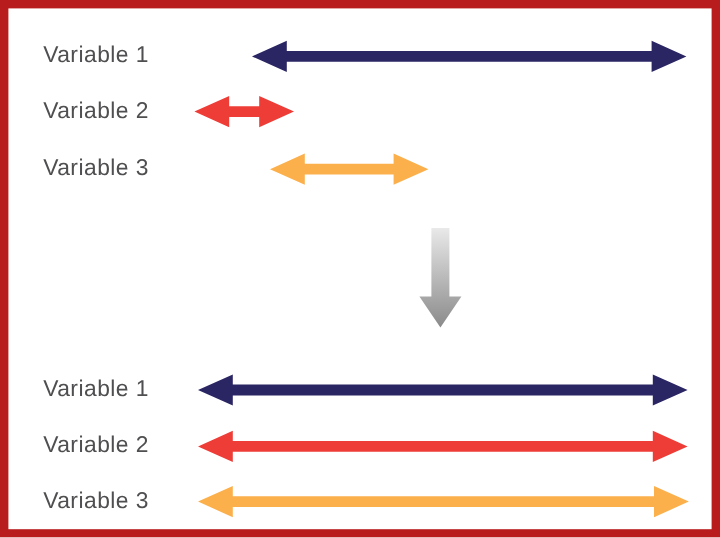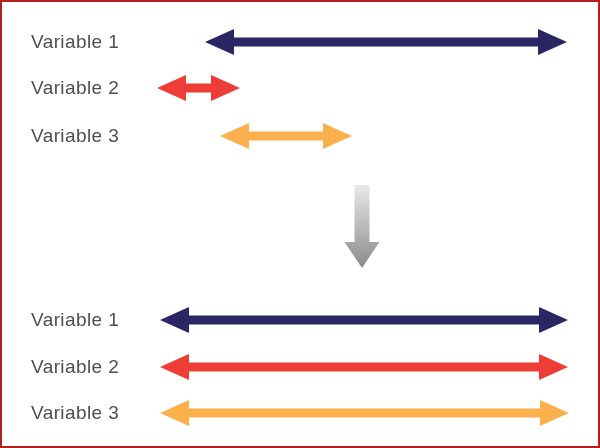--- a/index.html
+++ b/index.html
@@ -1,21 +1,21 @@
 <!DOCTYPE html>
 <html><head>
 <meta charset="utf-8">
 <style>
   html, body { margin: 0; padding: 0; background: #ffffff; }
   .frame {
     position: relative;
     width: 600px;
     height: 448px;
     box-sizing: border-box;
-    border: 2px solid #b91c1c;
+    border: 7px solid #b91c1c;
     background: #ffffff;
     overflow: hidden;
     font-family: "Liberation Sans", sans-serif;
   }
   .var-label {
     position: absolute;
     left: 29px;
     height: 24px;
     line-height: 24px;
     font-size: 19px;

